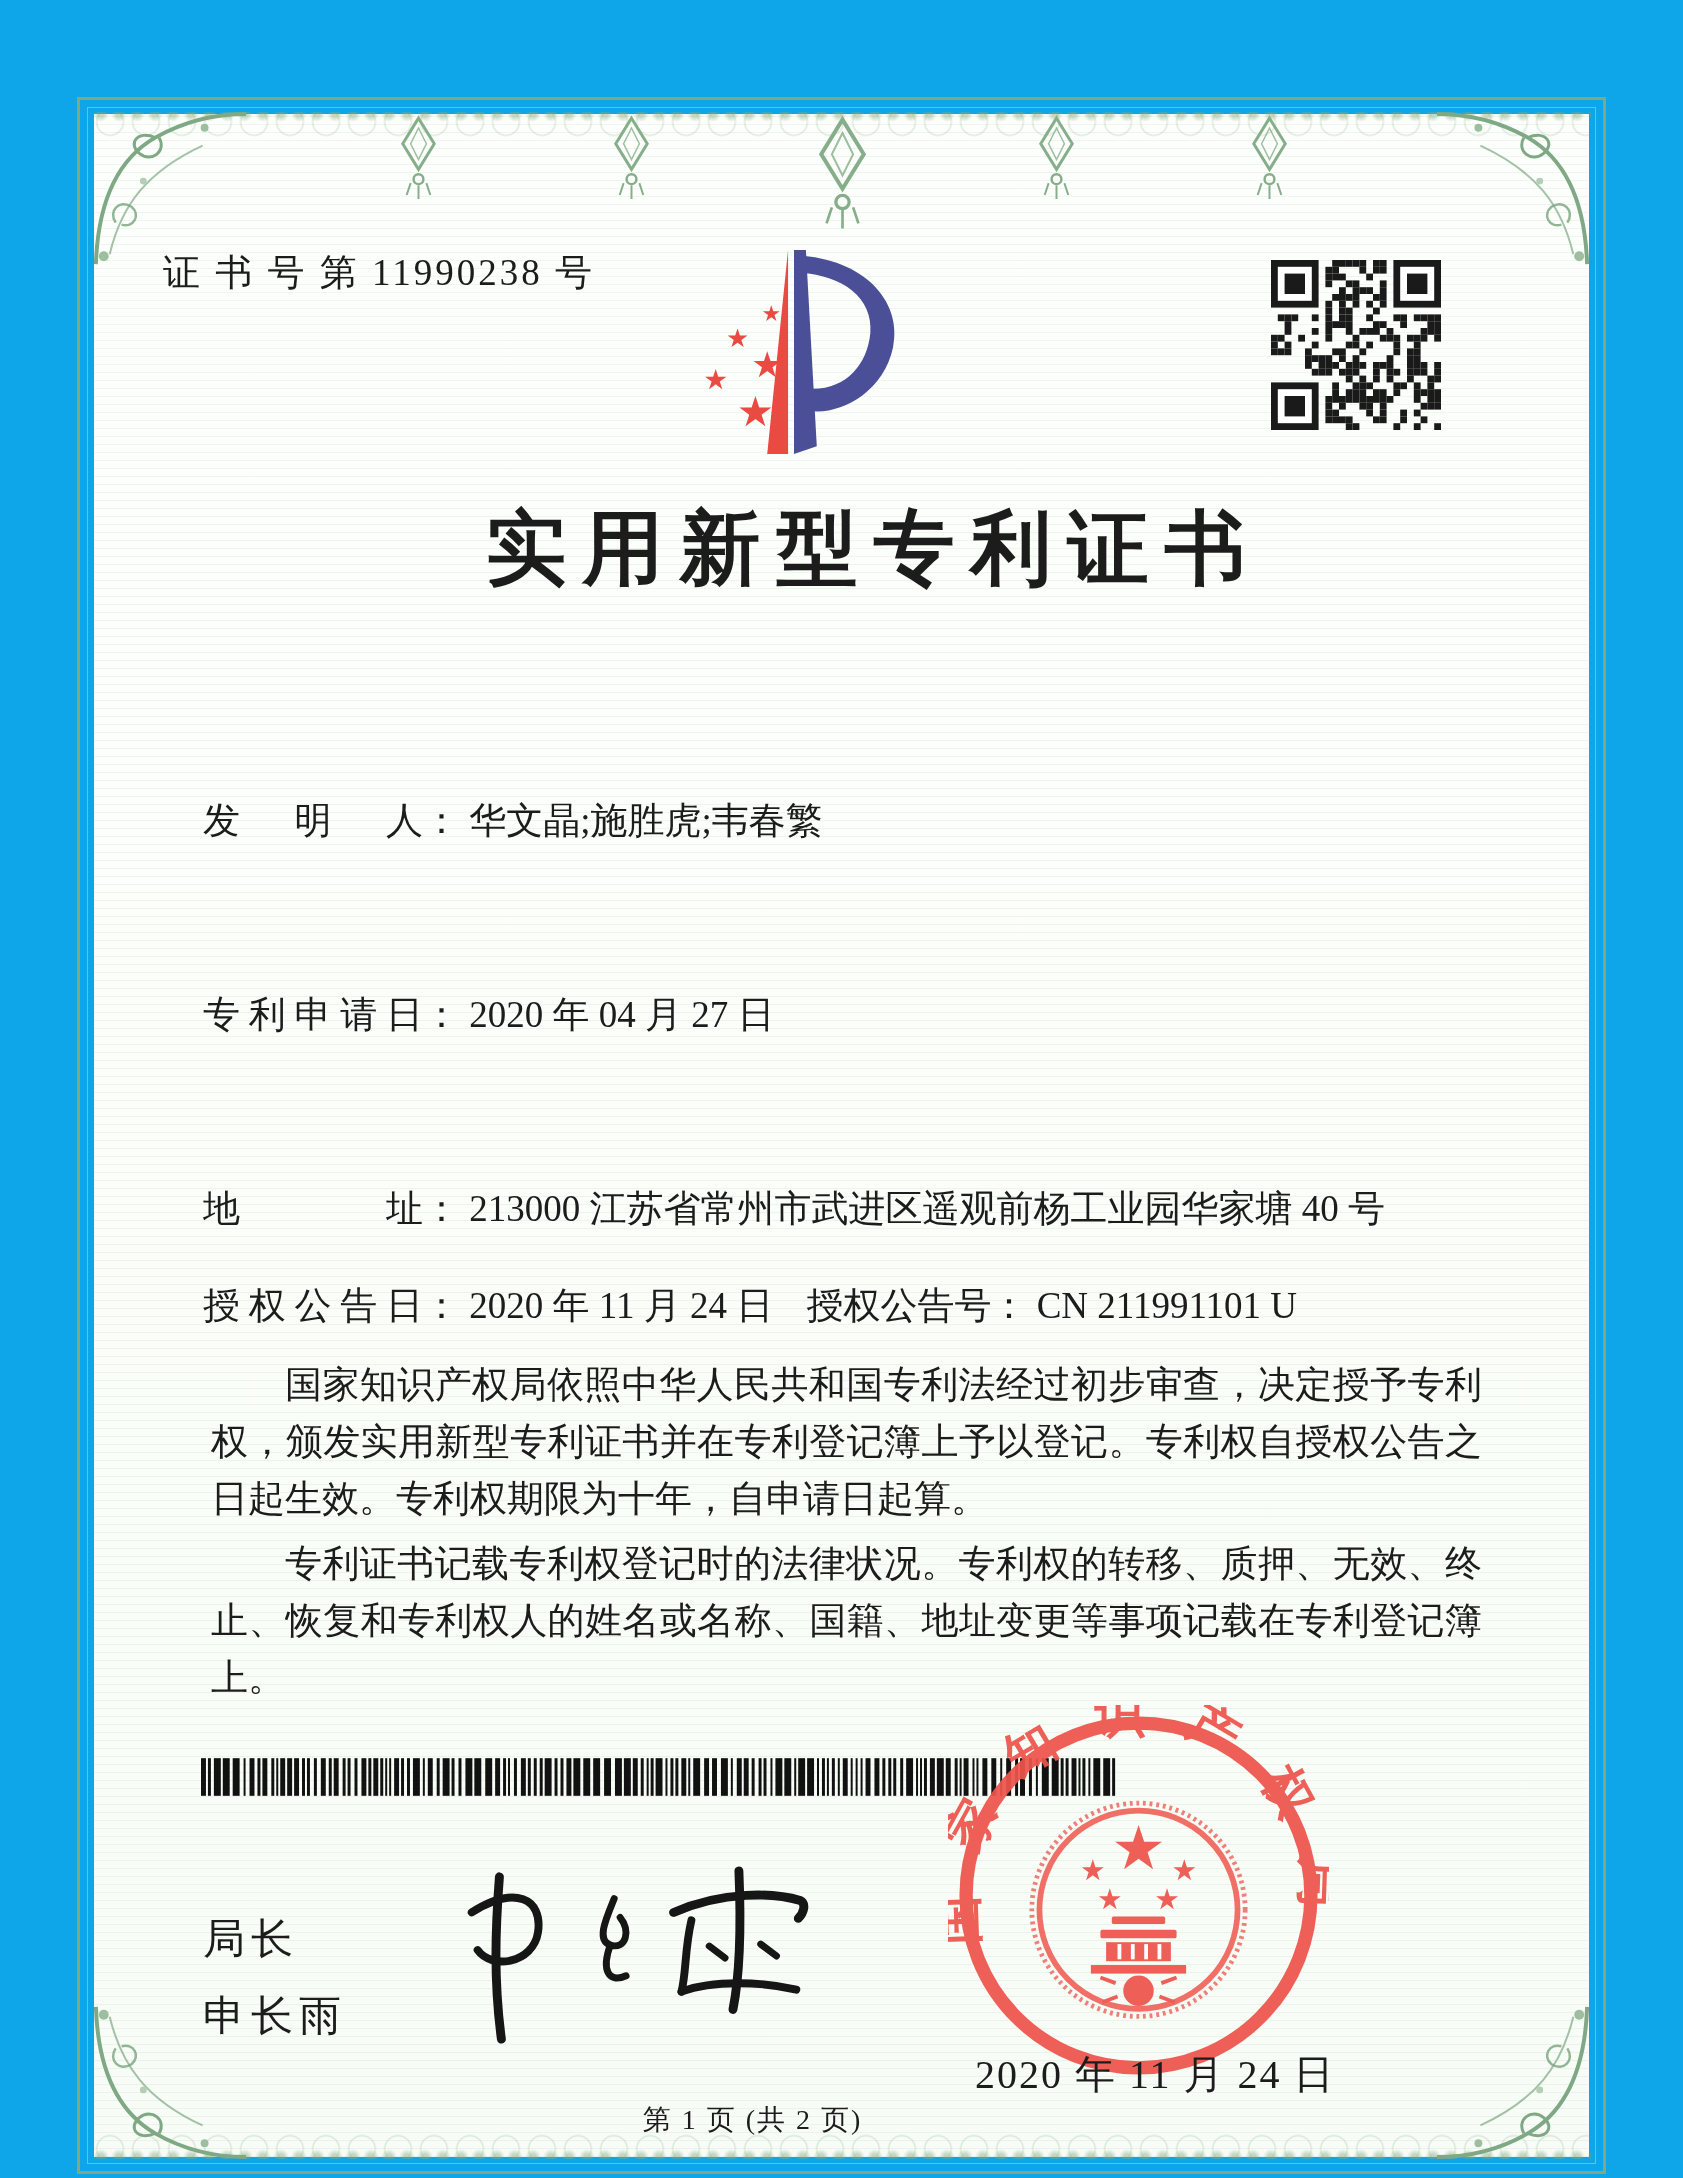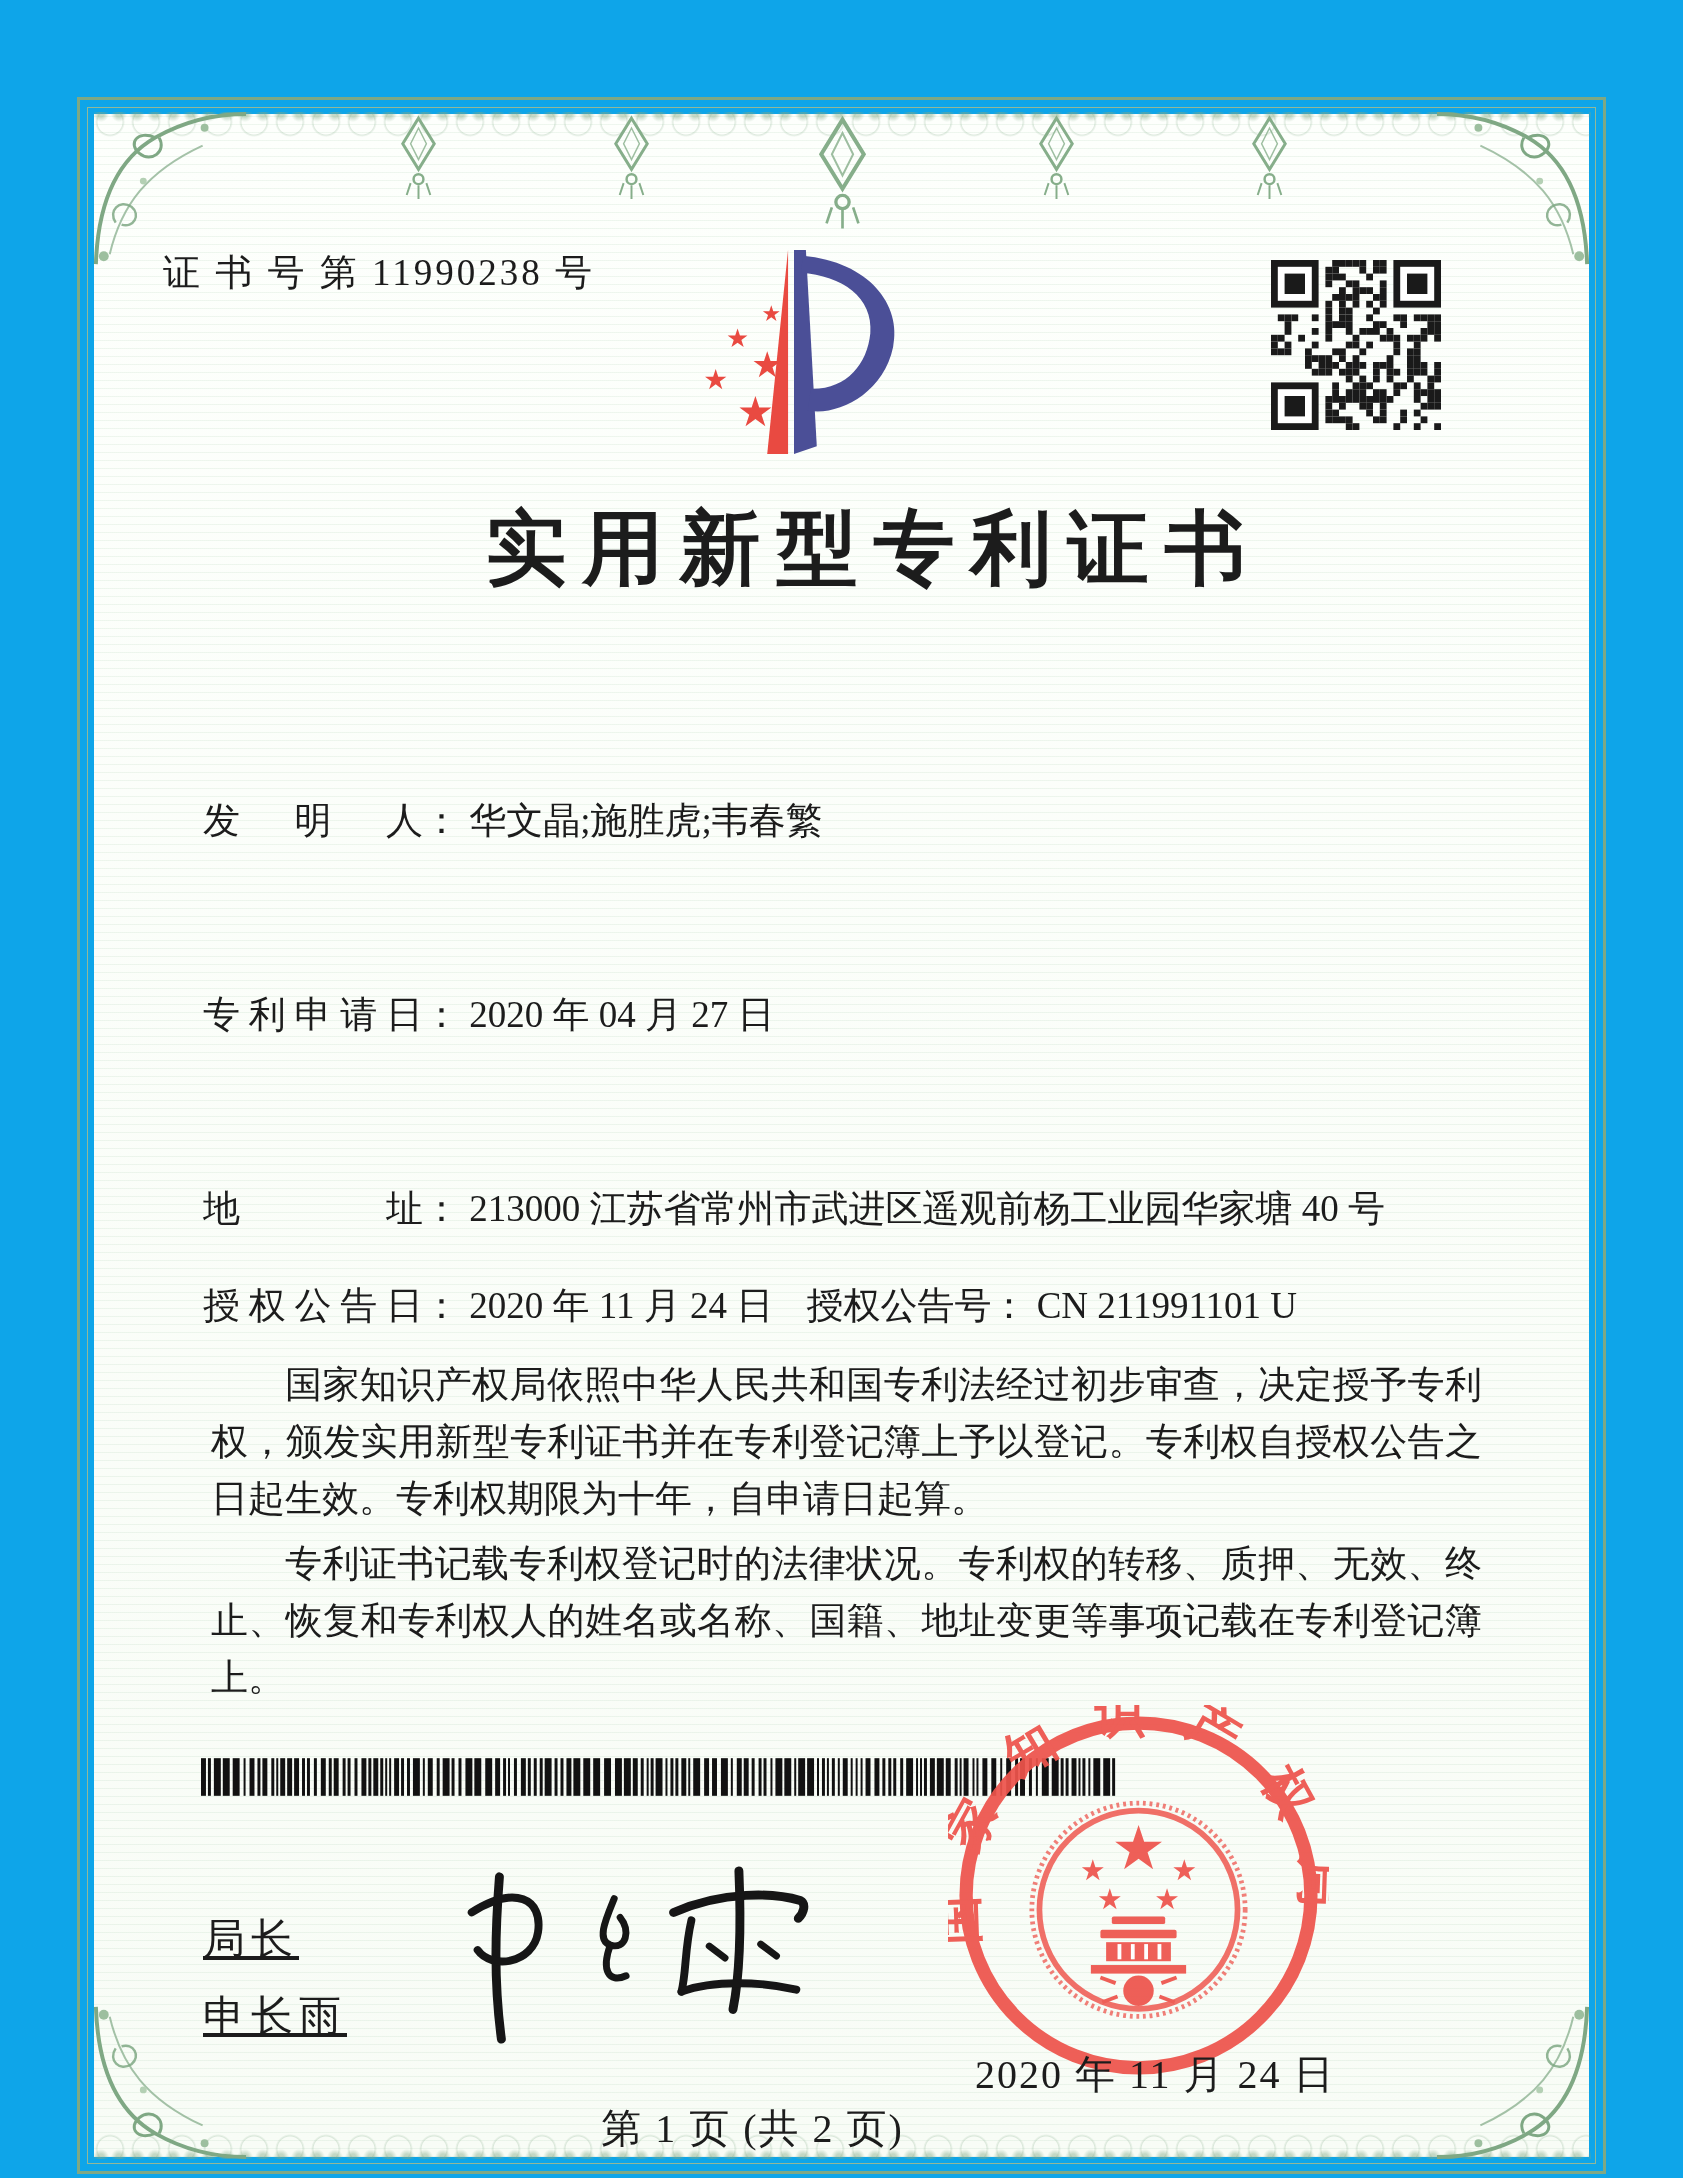--- a/index.html
+++ b/index.html
@@ -37,25 +37,25 @@
          font-size:81px;font-weight:bold;letter-spacing:16px;margin-left:32px;}
   .row{position:absolute;left:203px;font-size:37px;white-space:nowrap;}
   .flabel{display:inline-block;width:220px;text-align:justify;text-align-last:justify;vertical-align:bottom;}
   .flabel.short{width:184px;}
   .colon{display:inline-block;}
   .fvalue{display:inline-block;}
   .pair2{margin-left:24px;}
   .paras{position:absolute;left:203px;top:1348px;width:1287px;font-size:37px;line-height:57px;text-align:justify;}
   .paras p{margin:8px;text-indent:2em;}
   .barcode{position:absolute;left:201px;top:1758px;}
-  .official{position:absolute;left:203px;font-size:42px;letter-spacing:6px;font-family:"Liberation Sans","DejaVu Sans",sans-serif;text-decoration:underline;}
+  .official{position:absolute;left:203px;font-size:42px;letter-spacing:6px;font-family:"Liberation Sans","DejaVu Sans",sans-serif;}
   .sig{position:absolute;left:444px;top:1849px;}
   .seal{position:absolute;left:948px;top:1705px;opacity:.93;}
   .sealdate{position:absolute;left:975px;top:2047px;font-size:40px;letter-spacing:2px;white-space:nowrap;}
-  .footer{position:absolute;left:0;top:2101px;width:1505px;text-align:center;font-size:40px;letter-spacing:2px;}
+  .footer{position:absolute;left:0;top:2101px;width:1505px;text-align:center;font-size:28px;letter-spacing:2px;}
 </style>
 </head>
 <body>
 
 <div id="page">
 
   <div class="frame">
     <div class="frame-inner"></div>
     <div class="inner-area"></div>
     <div class="lace top"></div>

